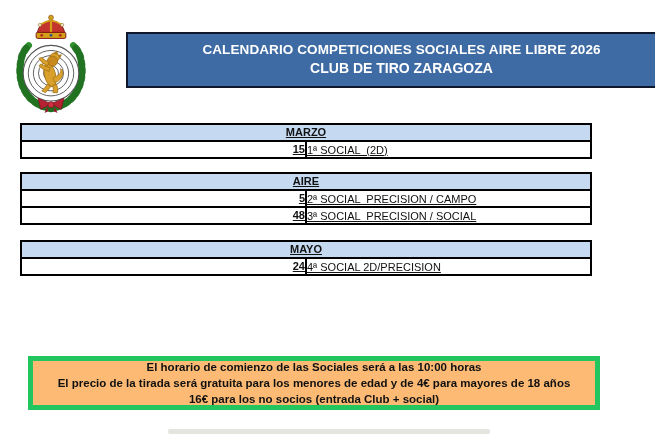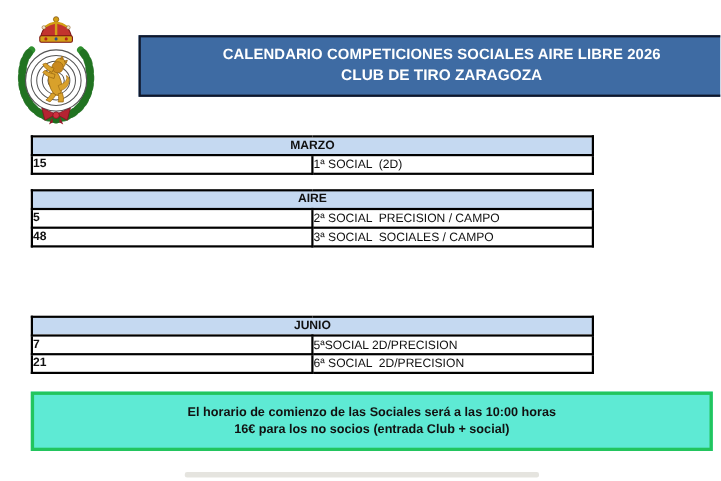--- a/index.html
+++ b/index.html
@@ -14,37 +14,37 @@
     position:absolute;left:98px;top:32px;width:551px;height:56px;
     background:#3e6ba3;border:2px solid #0f172a;box-sizing:border-box;
     display:flex;flex-direction:column;align-items:center;justify-content:flex-start;
     padding-top:7px;
     margin-left:28px;
   }
   .banner .t1{color:#fff;font-weight:bold;font-size:13.5px;letter-spacing:.1px;line-height:17px;white-space:pre;}
   .banner .t2{color:#fff;font-weight:bold;font-size:14px;line-height:15px;margin-top:3px;white-space:pre;}
   
   table.month{
-    position:absolute;left:28px;width:512px;border-collapse:collapse;
-    table-layout:fixed;background:#fff;
+    position:absolute;left:20px;width:572px;border-collapse:collapse;
+    table-layout:fixed;background:#fff;text-decoration:underline;
   }
   table.month, table.month td{border:2px solid #000;}
   table.month td{padding:0;font-size:11px;overflow:hidden;}
   td.mh{
     background:#c5d9f1;text-align:center;font-weight:bold;height:15px;line-height:15px;
   }
   td.date{
-    width:66px;text-align:left;font-weight:bold;height:15px;line-height:15px;
+    width:66px;text-align:right;font-weight:bold;height:15px;line-height:15px;
     border-right:1px solid #000;
   }
   td.ev{padding-left:5px;white-space:pre;font-weight:normal;}
   
   .infobox{
-    position:absolute;left:28px;top:356px;width:620px;height:54px;
-    border:3px solid #22c55e;box-sizing:border-box;background:#5eead4;
+    position:absolute;left:28px;top:356px;width:572px;height:54px;
+    border:5px solid #22c55e;box-sizing:border-box;background:#fdba74;
     display:flex;flex-direction:column;justify-content:center;align-items:center;
   }
   .infobox .line{font-weight:bold;font-size:11.5px;line-height:16px;white-space:pre;text-align:center;}
   
   .cutoff{
     position:absolute;left:168px;top:429px;width:322px;height:5px;
     background:rgba(168,164,150,0.30);border-radius:2px;filter:blur(0.6px);
   }
 </style>
 </head>
@@ -125,42 +125,39 @@
     <tbody>
         <tr>
       <td class="mh" colspan="2">AIRE</td>
     </tr>
     <tr>
       <td class="date">5</td>
       <td class="ev">2ª SOCIAL  PRECISION / CAMPO</td>
     </tr>
     <tr>
       <td class="date">48</td>
-      <td class="ev">3ª SOCIAL  SOCIALES / CAMPO</td>
+      <td class="ev">3ª SOCIAL  PRECISION / SOCIAL</td>
+    </tr>
+  </tbody>
+    </table>
+
+  <table class="month" style="top:240px">
+    <tbody>
+        <tr>
+      <td class="mh" colspan="2">MAYO</td>
+    </tr>
+    <tr>
+      <td class="date">24</td>
+      <td class="ev">4ª SOCIAL 2D/PRECISION</td>
     </tr>
   </tbody>
     </table>
 
 
-  <table class="month" style="top:287px">
-    <tbody>
-        <tr>
-      <td class="mh" colspan="2">JUNIO</td>
-    </tr>
-    <tr>
-      <td class="date">7</td>
-      <td class="ev">5ªSOCIAL 2D/PRECISION</td>
-    </tr>
-    <tr>
-      <td class="date">21</td>
-      <td class="ev">6ª SOCIAL  2D/PRECISION</td>
-    </tr>
-  </tbody>
-    </table>
-
   <div class="infobox">
     <div class="line">El horario de comienzo de las Sociales será a las 10:00 horas</div>
+    <div class="line">El precio de la tirada será gratuita para los menores de edad y de 4€ para mayores de 18 años</div>
     <div class="line">16€ para los no socios (entrada Club + social)</div>
   </div>
 
   <div class="cutoff"></div>
 
 </div>
 
 </body></html>

